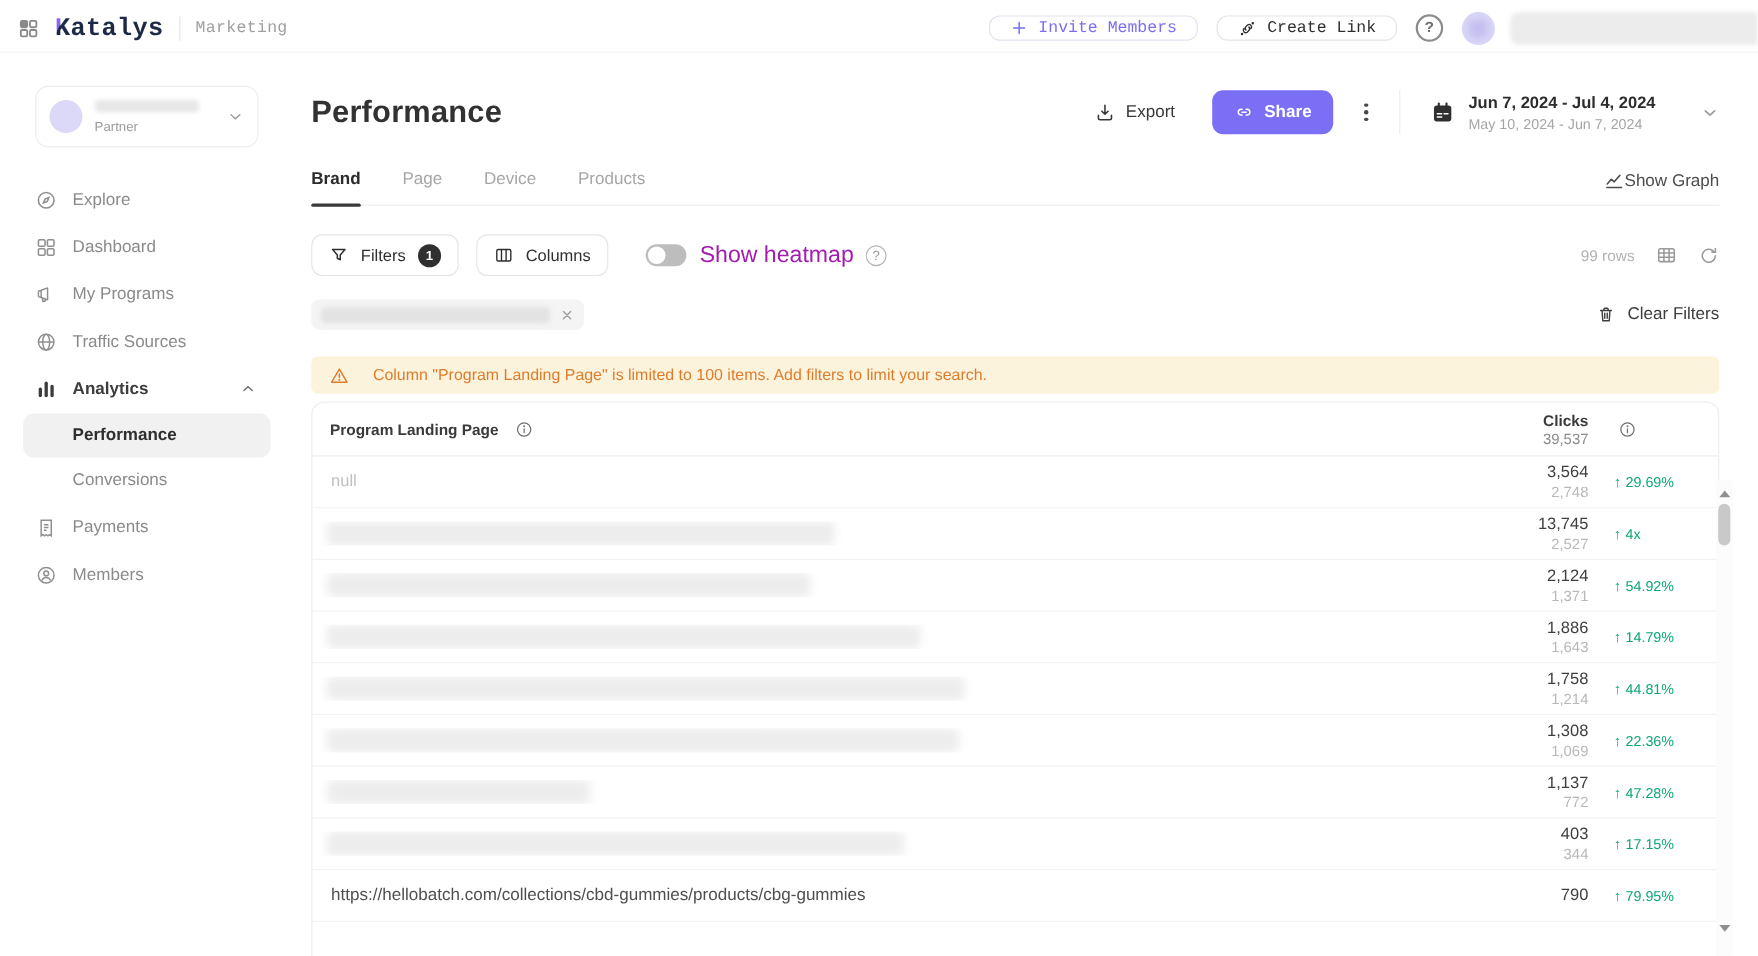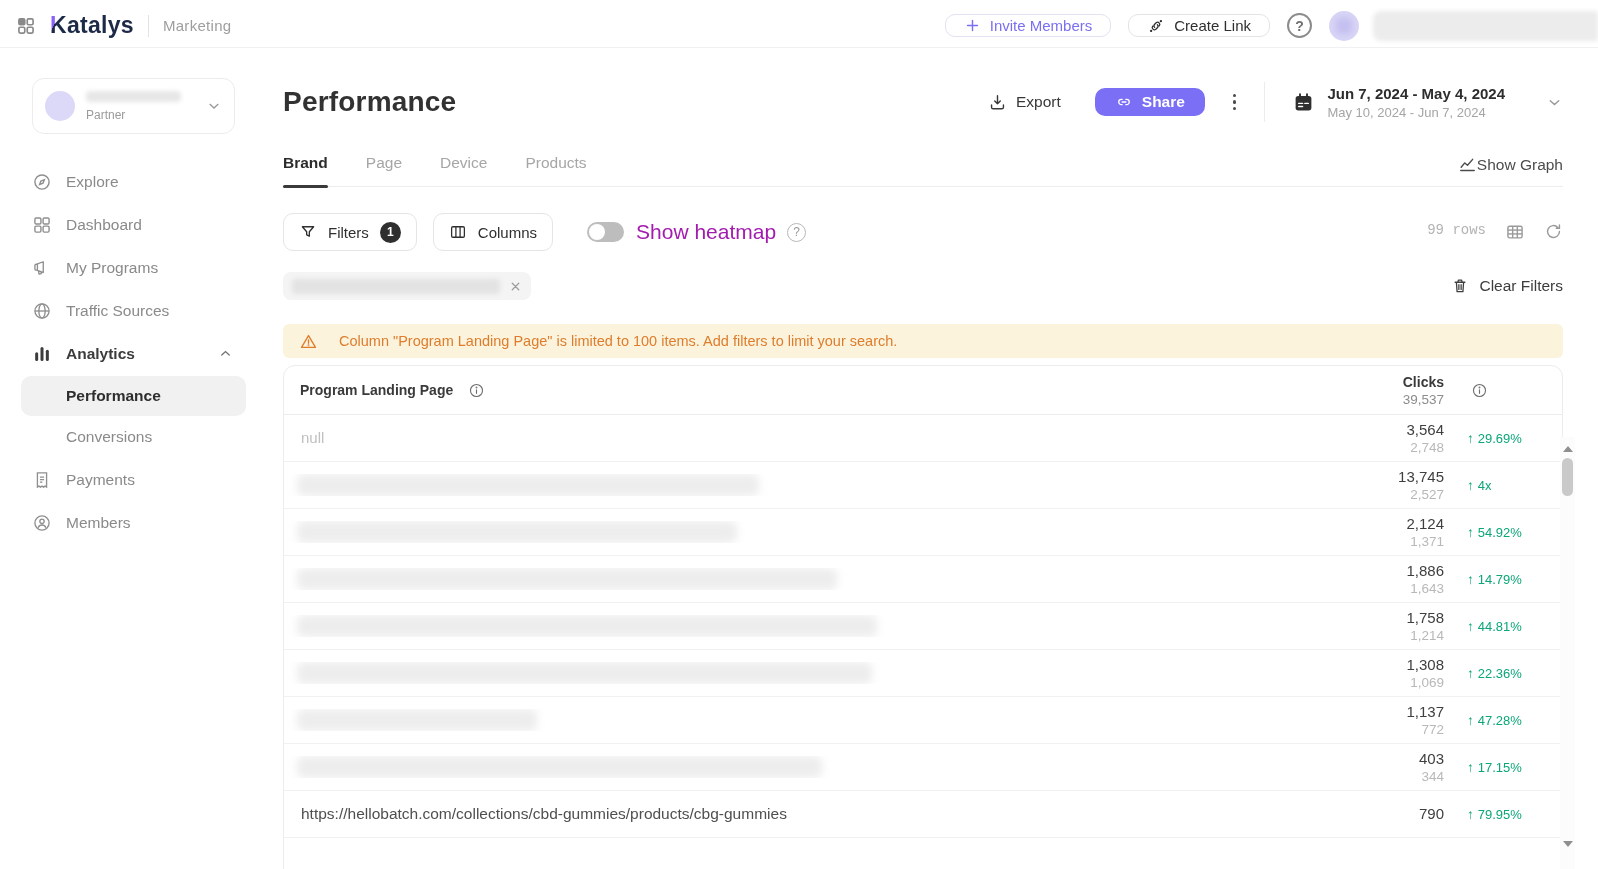--- a/index.html
+++ b/index.html
@@ -4,21 +4,21 @@
 <style>
   * { box-sizing: border-box; }
   body {
     margin: 0; width: 1598px; height: 869px; overflow: hidden;
     font-family: "Liberation Sans", sans-serif; background: #fff; color: #333;
     position: relative;
   }
   svg { display: block; }
 
   
-  .topbar { height: 48px; border-bottom: 1px solid #f0f0f0; display: flex; align-items: center; padding: 4px 0 0 16px; }
+  .topbar { height: 48px; border-bottom: 1px solid #f0f0f0; display: flex; align-items: center; padding: 4px 0 0 16px; font-family: Liberation Mono, monospace; }
   .apps-icon { margin-right: 14px; cursor: pointer; }
   .logo-text { font-size: 23px; font-weight: 800; color: #1c2947; letter-spacing: .3px; cursor: pointer; }
   .logo-k { background: linear-gradient(115deg, #8a63f6 0%, #8a63f6 34%, #1c2947 34%); -webkit-background-clip: text; background-clip: text; color: transparent; }
   .logo-sep { width: 1px; height: 22px; background: #e3e3e3; margin: 0 14px; }
   .product-label { font-size: 15px; color: #9e9e9e; letter-spacing: .3px; }
   .topbar-right { margin-left: auto; display: flex; align-items: center; gap: 17px; }
   .btn-outline { display: flex; align-items: center; gap: 9px; height: 23px; padding: 0 18px; border: 1px solid #e4e4e4; border-radius: 10px; background: #fff; font-size: 15px; color: #2f2f2f; cursor: pointer; font-family: inherit; }
   .btn-invite { color: #7a6ff0; border-color: #e3e1f2; }
   .help-circle { width: 25px; height: 25px; border-radius: 50%; border: 2px solid #8c8c8c; display: flex; align-items: center; justify-content: center; font-size: 14px; color: #6f6f6f; font-weight: 700; cursor: pointer; }
   .avatar { width: 30px; height: 30px; border-radius: 50%; background: #d8d5f7; position: relative; overflow: hidden; flex: none; cursor: pointer; }
@@ -39,21 +39,21 @@
   .nav-chevron { margin-left: auto; }
   .sub-item { height: 40px; margin: 1px 5px; padding-left: 45px; display: flex; align-items: center; border-radius: 10px; font-size: 15.5px; color: #8a8a8a; cursor: pointer; }
   .sub-item.active { background: #f1f1f1; color: #2e2e2e; font-weight: 700; }
 
   
   .main { position: absolute; left: 283px; top: 48px; width: 1280px; }
   .title-row { display: flex; align-items: center; margin-top: 34px; height: 40px; }
   .page-title { font-size: 28px; font-weight: 700; color: #323232; margin: 0; letter-spacing: .2px; }
   .actions { margin-left: auto; display: flex; align-items: center; }
   .export-btn { display: flex; gap: 9px; align-items: center; font-size: 15.5px; color: #383838; margin-right: 28px; cursor: pointer; background: none; border: none; font-family: inherit; }
-  .share-btn { display: flex; gap: 9px; align-items: center; height: 28px; padding: 0 20px; background: #7b6ff5; color: #fff; border: none; border-radius: 10px; font-size: 15.5px; font-weight: 600; cursor: pointer; font-family: inherit; }
+  .share-btn { display: flex; gap: 9px; align-items: center; height: 40px; padding: 0 20px; background: #7b6ff5; color: #fff; border: none; border-radius: 10px; font-size: 15.5px; font-weight: 600; cursor: pointer; font-family: inherit; }
   .dots-btn { display: flex; flex-direction: column; gap: 3px; margin: 0 24px; cursor: pointer; padding: 4px; }
   .dots-btn i { width: 3.5px; height: 3.5px; border-radius: 50%; background: #4a4a4a; }
   .v-divider { width: 1px; height: 40px; background: #ececec; margin-right: 28px; }
   .date-picker { display: flex; align-items: center; gap: 13px; cursor: pointer; }
   .date-main { font-size: 15px; font-weight: 700; color: #2d2d2d; }
   .date-sub { font-size: 13px; color: #a5a5a5; margin-top: 3px; }
   .date-chevron { margin-left: 28px; }
 
   .tabs-row { display: flex; align-items: flex-end; margin-top: 26px; border-bottom: 1px solid #ededed; height: 39px; }
   .tab { font-size: 15.5px; color: #a6a6a6; padding-bottom: 14px; margin-right: 38px; position: relative; cursor: pointer; }
@@ -61,21 +61,21 @@
   .tab.active::after { content: ""; position: absolute; left: 0; right: 0; bottom: -2px; height: 3px; background: #3a3a3a; border-radius: 2px; }
   .show-graph { margin-left: auto; display: flex; align-items: center; gap: 0; font-size: 15.5px; color: #4c4c4c; padding-bottom: 12px; cursor: pointer; }
 
   .toolbar-row { display: flex; align-items: center; margin-top: 26px; height: 38px; }
   .tool-btn { display: flex; align-items: center; gap: 11px; height: 38px; padding: 0 15px; border: 1px solid #e5e5e5; border-radius: 10px; background: #fff; font-size: 15px; color: #2f2f2f; margin-right: 16px; cursor: pointer; font-family: inherit; }
   .badge { width: 21px; height: 21px; border-radius: 50%; background: #2f2f2f; color: #fff; font-size: 12px; display: flex; align-items: center; justify-content: center; font-weight: 600; }
   .toggle { width: 37px; height: 20px; border-radius: 10px; background: #bdbdbd; position: relative; margin: 0 12px 0 18px; cursor: pointer; }
   .toggle::after { content: ""; position: absolute; top: 2px; left: 2px; width: 16px; height: 16px; border-radius: 50%; background: #fff; }
   .heatmap-label { font-size: 21px; color: #a21caf; }
   .q-circle { width: 19px; height: 19px; border-radius: 50%; border: 1.5px solid #b8b8b8; color: #9a9a9a; font-size: 12px; display: flex; align-items: center; justify-content: center; margin-left: 11px; cursor: pointer; }
-  .toolbar-right { margin-left: auto; display: flex; align-items: flex-start; gap: 19px; font-family: Liberation Mono, monospace; }
+  .toolbar-right { margin-left: auto; display: flex; align-items: center; gap: 19px; }
   .rows-count { font-size: 14px; color: #b3b3b3; }
   .icon-btn { background: none; border: none; padding: 0; cursor: pointer; }
 
   .chip-row { display: flex; align-items: center; margin-top: 21px; height: 28px; }
   .filter-chip { width: 248px; height: 28px; background: #f4f4f4; border-radius: 8px; display: flex; align-items: center; padding: 0 9px; }
   .chip-blur { flex: 1; height: 15px; border-radius: 4px; background: #e3e3e3; filter: blur(2px); }
   .chip-x { margin-left: 9px; cursor: pointer; }
   .clear-filters { margin-left: auto; display: flex; align-items: center; gap: 10px; font-size: 15.5px; color: #3d3d3d; cursor: pointer; }
 
   .warning-banner { margin-top: 24px; height: 34px; background: #fcf3dd; border-radius: 6px; display: flex; align-items: center; padding: 0 16px; }
@@ -249,21 +249,21 @@
       <div class="date-picker">
         <svg width="21" height="21" viewBox="0 0 24 24">
           <rect x="3" y="4.5" width="18" height="16.5" rx="3" fill="#2f2f2f"></rect>
           <line x1="8" y1="2.5" x2="8" y2="6.5" stroke="#2f2f2f" stroke-width="2.2" stroke-linecap="round"></line>
           <line x1="16" y1="2.5" x2="16" y2="6.5" stroke="#2f2f2f" stroke-width="2.2" stroke-linecap="round"></line>
           <line x1="6.5" y1="13" x2="11" y2="13" stroke="#fff" stroke-width="1.6" stroke-linecap="round"></line>
           <line x1="13.5" y1="13" x2="17.5" y2="13" stroke="#fff" stroke-width="1.6" stroke-linecap="round"></line>
           <line x1="6.5" y1="16.5" x2="11" y2="16.5" stroke="#fff" stroke-width="1.6" stroke-linecap="round"></line>
         </svg>
         <div>
-          <div class="date-main">Jun 7, 2024  - May 4, 2024</div>
+          <div class="date-main">Jun 7, 2024  - Jul 4, 2024</div>
           <div class="date-sub">May 10, 2024 - Jun 7, 2024</div>
         </div>
         <svg class="date-chevron" width="17" height="17" viewBox="0 0 24 24" fill="none" stroke="#9a9a9a" stroke-width="2" stroke-linecap="round">
             <polyline points="6,9.5 12,15 18,9.5"></polyline>
           </svg>
       </div>
     </div>
   </div>
 
   <div class="tabs-row">

